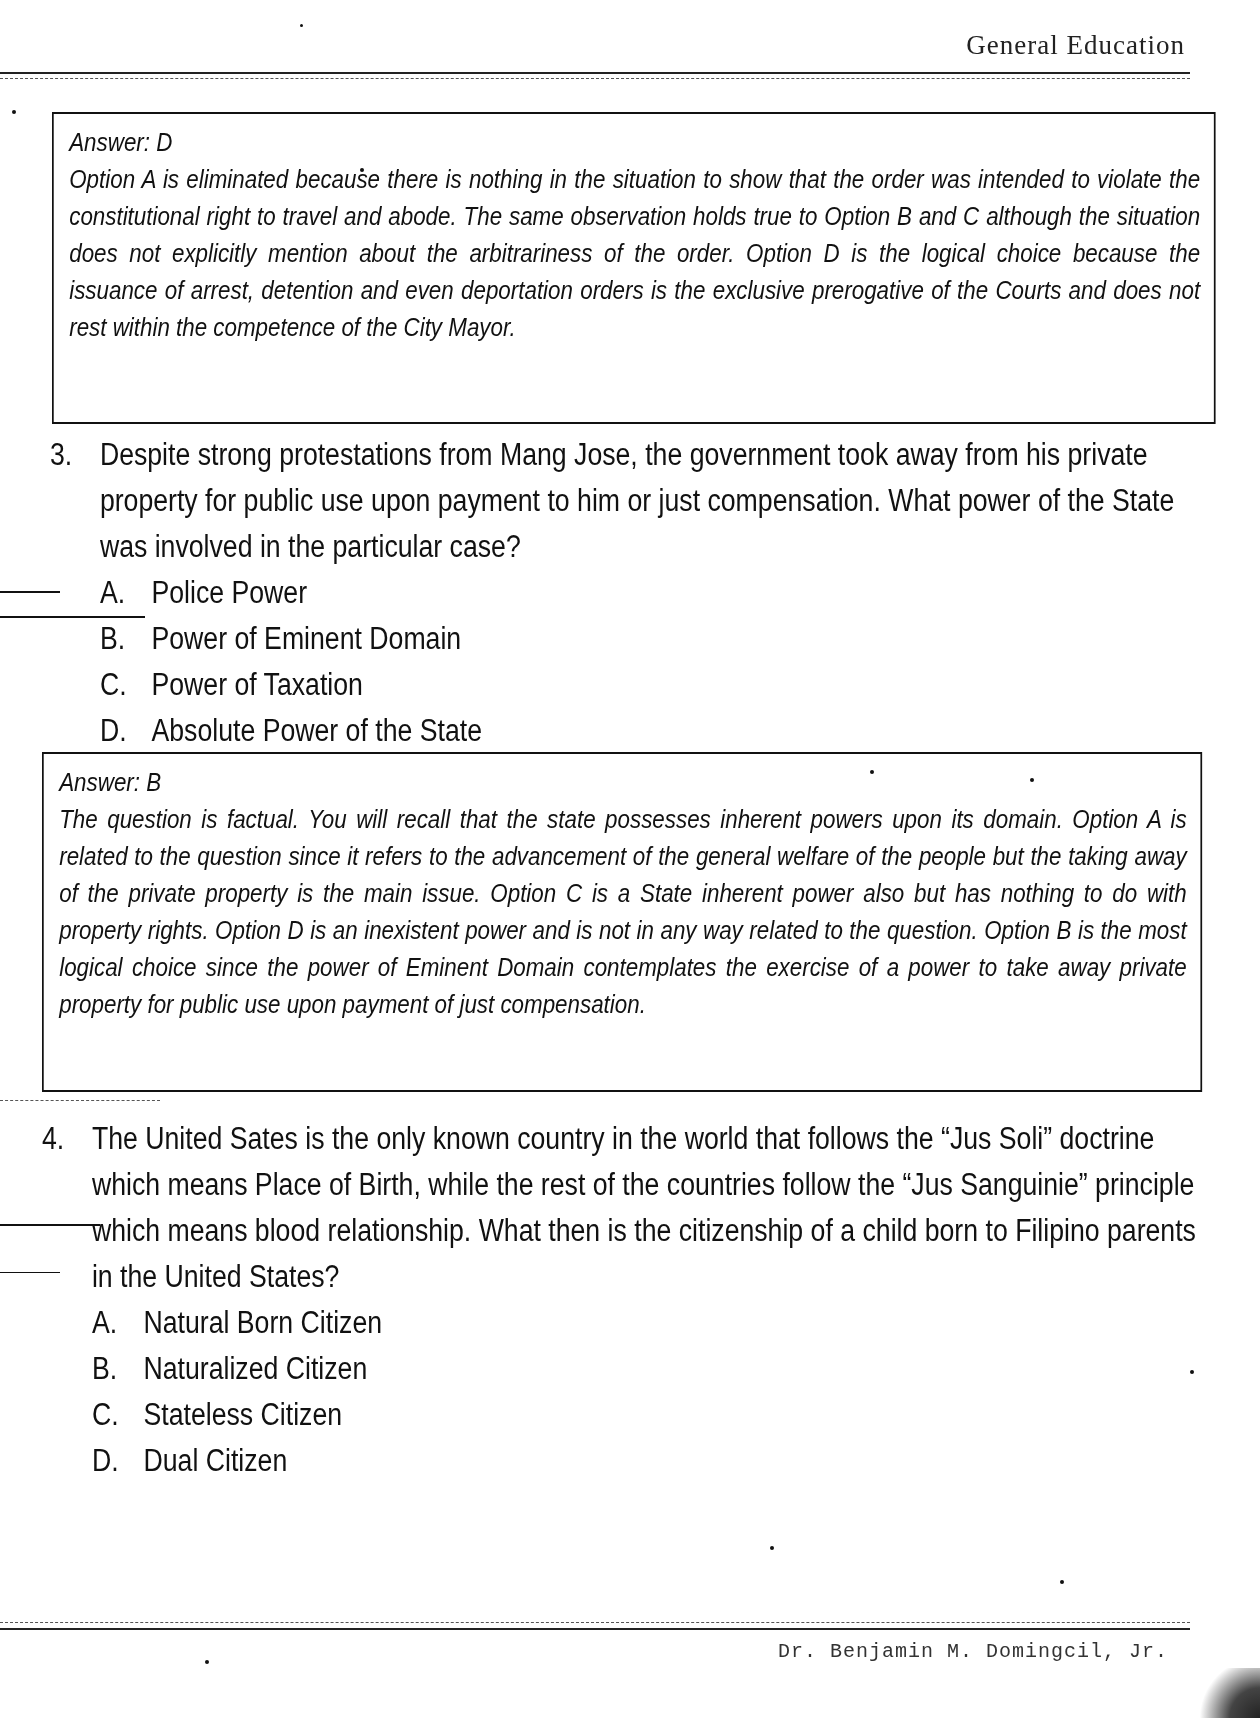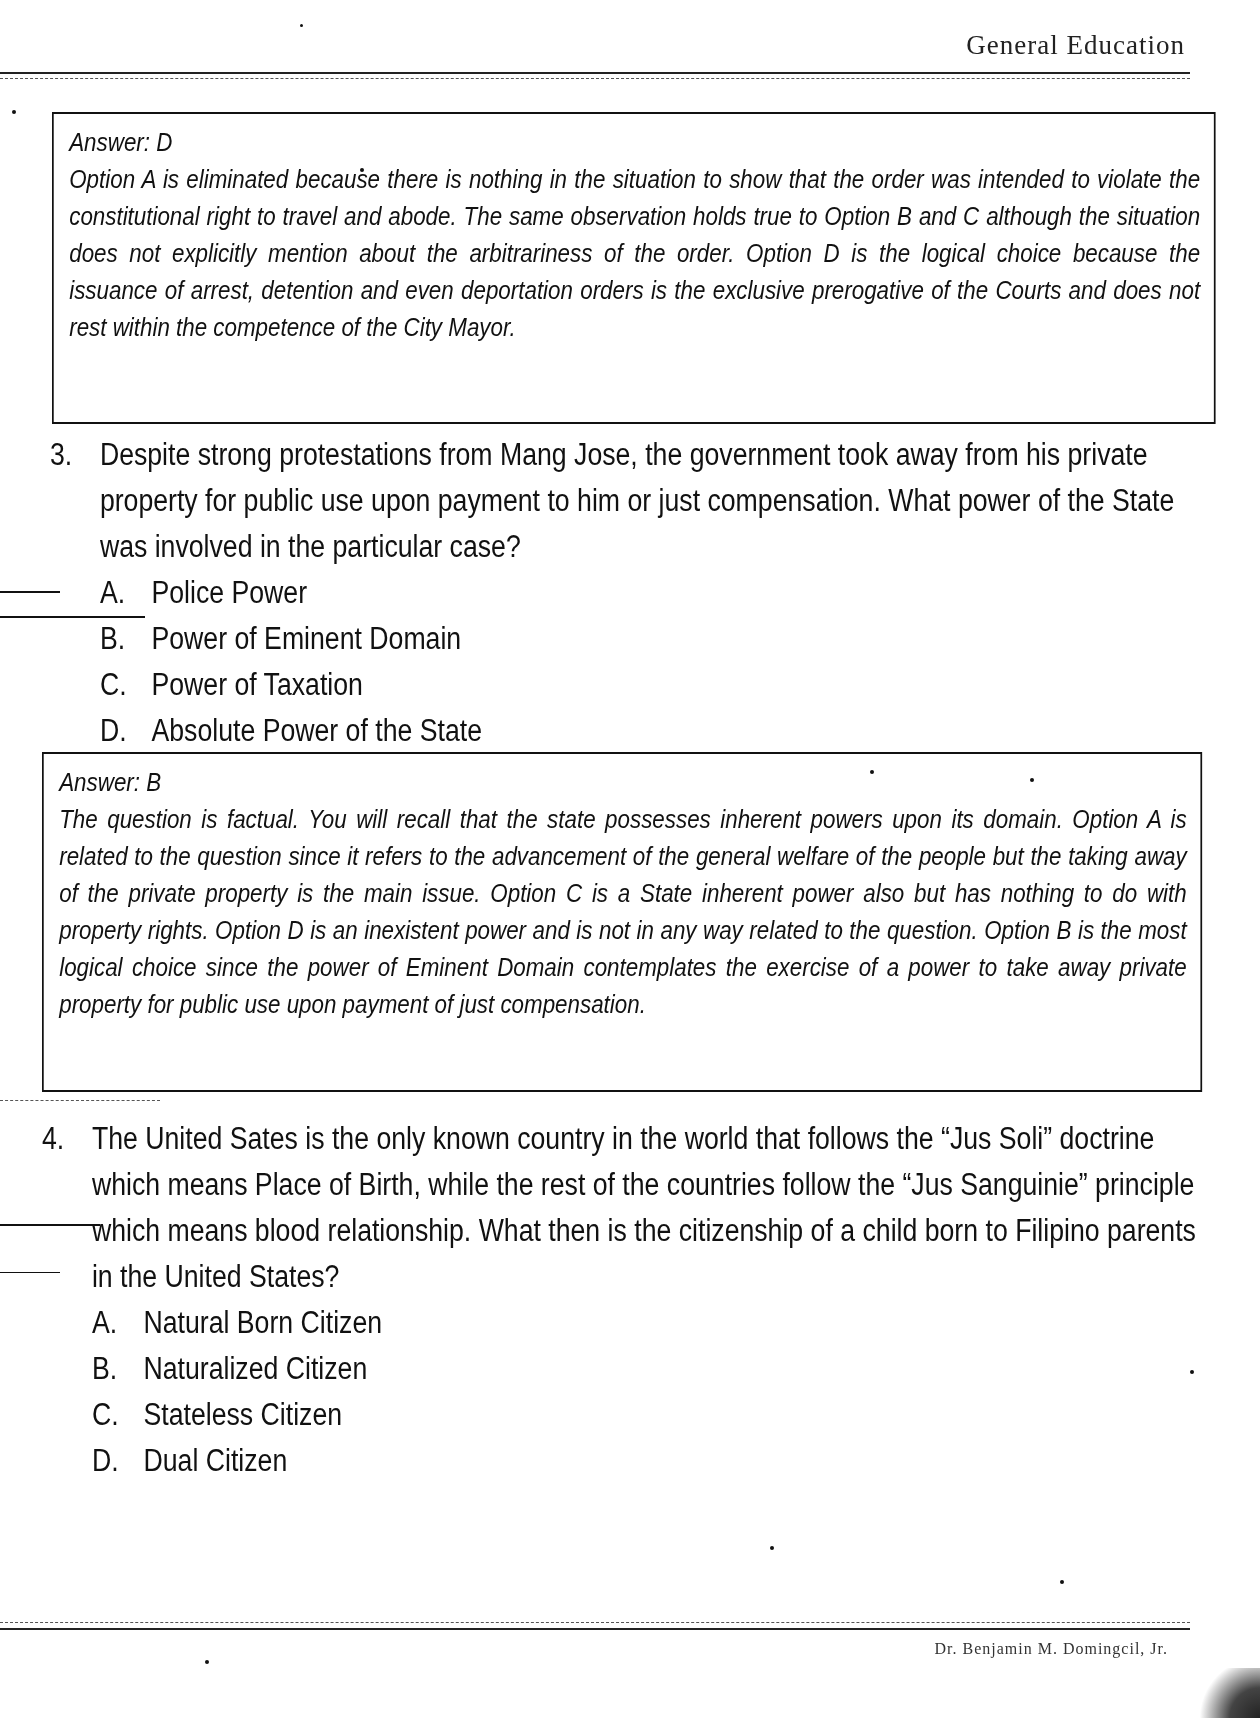--- a/index.html
+++ b/index.html
@@ -24,21 +24,21 @@
     position: absolute; font-size: 31px; line-height: 46px;
     transform: scaleX(0.86); transform-origin: left top;
   }
   .question .num { position: absolute; left: 0; top: 0; }
   .question .stem { margin-left: 58px; }
   .options { list-style: none; margin: 0; padding: 0; margin-left: 58px; }
   .options li { display: flex; }
   .options .letter { width: 60px; display: inline-block; }
   .footer-author {
     position: absolute; right: 92px; top: 1640px;
-    font-family: Liberation Serif, serif; font-size: 16px; letter-spacing: 1px; color: #333; margin-left: 32px;
+    font-family: Liberation Mono, monospace; font-size: 20px; letter-spacing: 1px; color: #333; margin-left: 32px;
   }
   .speck { position: absolute; width: 4px; height: 4px; background: #111; border-radius: 50%; }
   .strike-left { position: absolute; height: 0; border-top: 2px solid #111; }
   .corner-smudge {
     position: absolute; right: 0; bottom: 0; width: 70px; height: 50px;
     background: radial-gradient(circle at 100% 100%, #222 0%, #444 35%, rgba(255,255,255,0) 70%);
   }
 </style>
 </head>
 <body>

